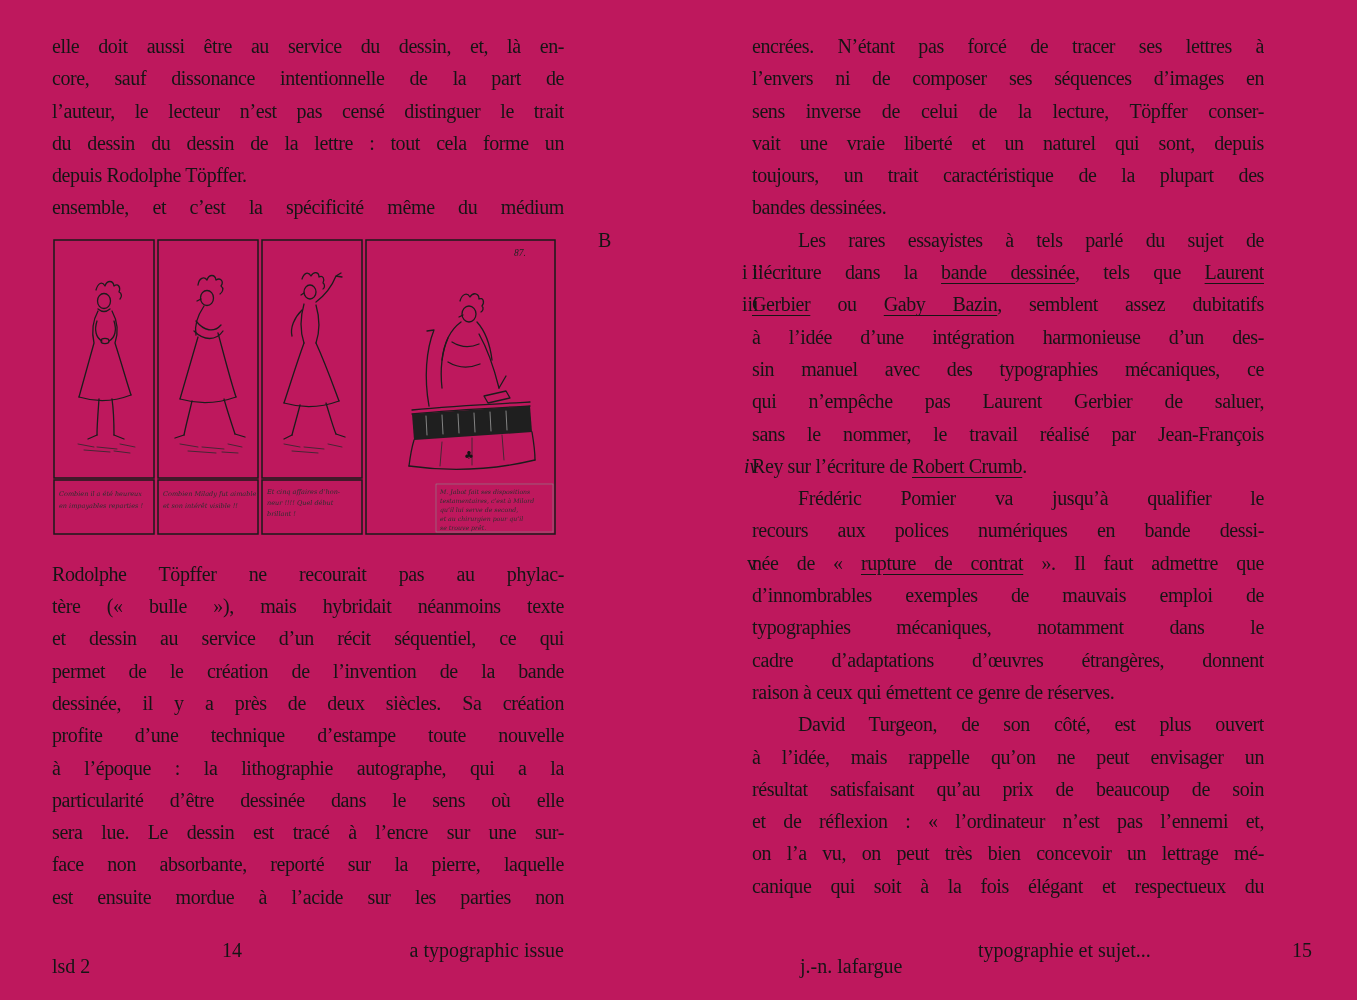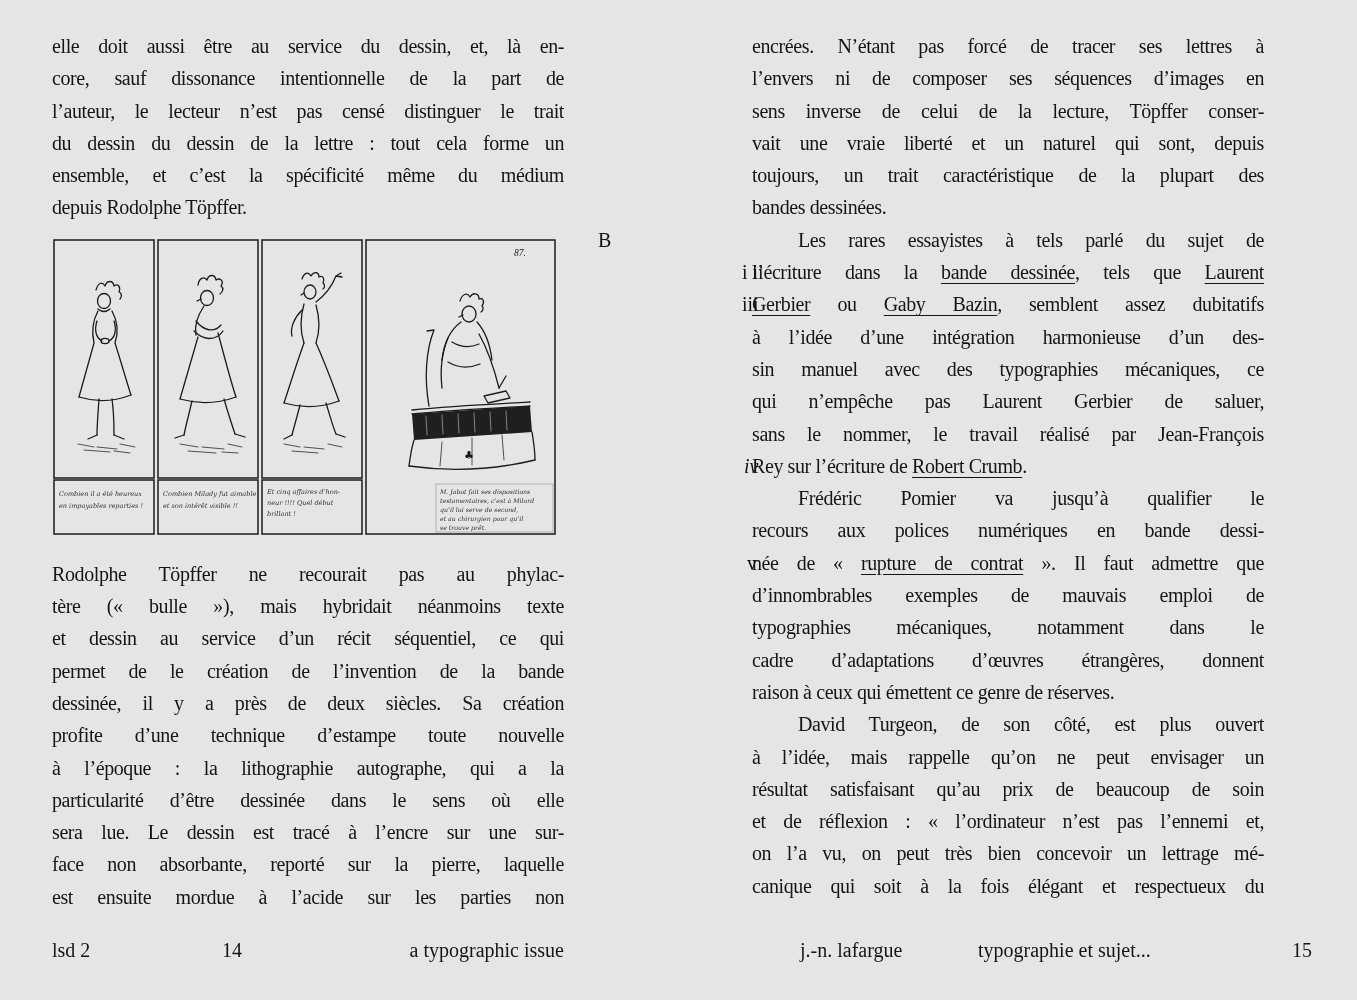--- a/index.html
+++ b/index.html
@@ -1,21 +1,21 @@
 <!DOCTYPE html>
 <html><head>
 <meta charset="utf-8">
 <style>
   * { box-sizing: border-box; }
   html, body { margin: 0; padding: 0; background: #ffffff; }
   .page {
     position: relative;
     width: 1357px;
     height: 1000px;
-    background: #e5e5e5;
+    background: #be185d;
     color: #151515;
     font-family: "Liberation Serif", "DejaVu Serif", serif;
     font-size: 20px;
     overflow: hidden;
   }
   .col { position: absolute; top: 30px; width: 512px; }
   .col-left  { left: 52px; }
   .col-right { left: 752px; }
 
   .para { display: block; }
@@ -51,40 +51,40 @@
   .margin-note {
     position: absolute;
     line-height: 32.3px;
     font-size: 20px;
     color: #151515;
     white-space: nowrap;
   }
 
   .footer { position: absolute; top: 934px; height: 33px; width: 512px; }
   .footer span { position: absolute; top: 0; line-height: 32.3px; }
-  .footer .f1 { left: 0; }
+  .footer .f1 { left: 0; margin-top: 16px; }
   .footer .f3 { right: 0; }
   .footer-left  { left: 52px; }
   .footer-left  .f2 { left: 170px; }
   .footer-right { left: 800px; }
   .footer-right .f2 { left: 178px; }
 </style>
 </head>
 <body>
 
 <div class="page">
 
   <div class="col col-left">
     <div class="para">
         <div class="line">elle doit aussi être au service du dessin, et, là en-</div>
         <div class="line">core, sauf dissonance intentionnelle de la part de</div>
         <div class="line">l’auteur, le lecteur n’est pas censé distinguer le trait</div>
         <div class="line">du dessin du dessin de la lettre : tout cela forme un</div>
+        <div class="line last">depuis Rodolphe Töpffer.</div>
         <div class="line">ensemble, et c’est la spécificité même du médium</div>
-        <div class="line last">depuis Rodolphe Töpffer.</div>
       </div>
 
     <figure class="figure">
       <svg class="comic ink" viewBox="0 0 505 300" width="505" height="300" aria-hidden="true">
 
         <g>
           <rect class="pnl" x="2" y="2" width="100" height="238"></rect>
           <rect class="pnl" x="2" y="242" width="100" height="54"></rect>
           <path d="M44,52 c2,-7 6,-9 9,-4 c2,-6 8,-6 9,0 c4,-3 7,1 5,6 c3,1 3,5 1,7"></path>
           <ellipse cx="52" cy="63" rx="6.5" ry="7.5"></ellipse>

